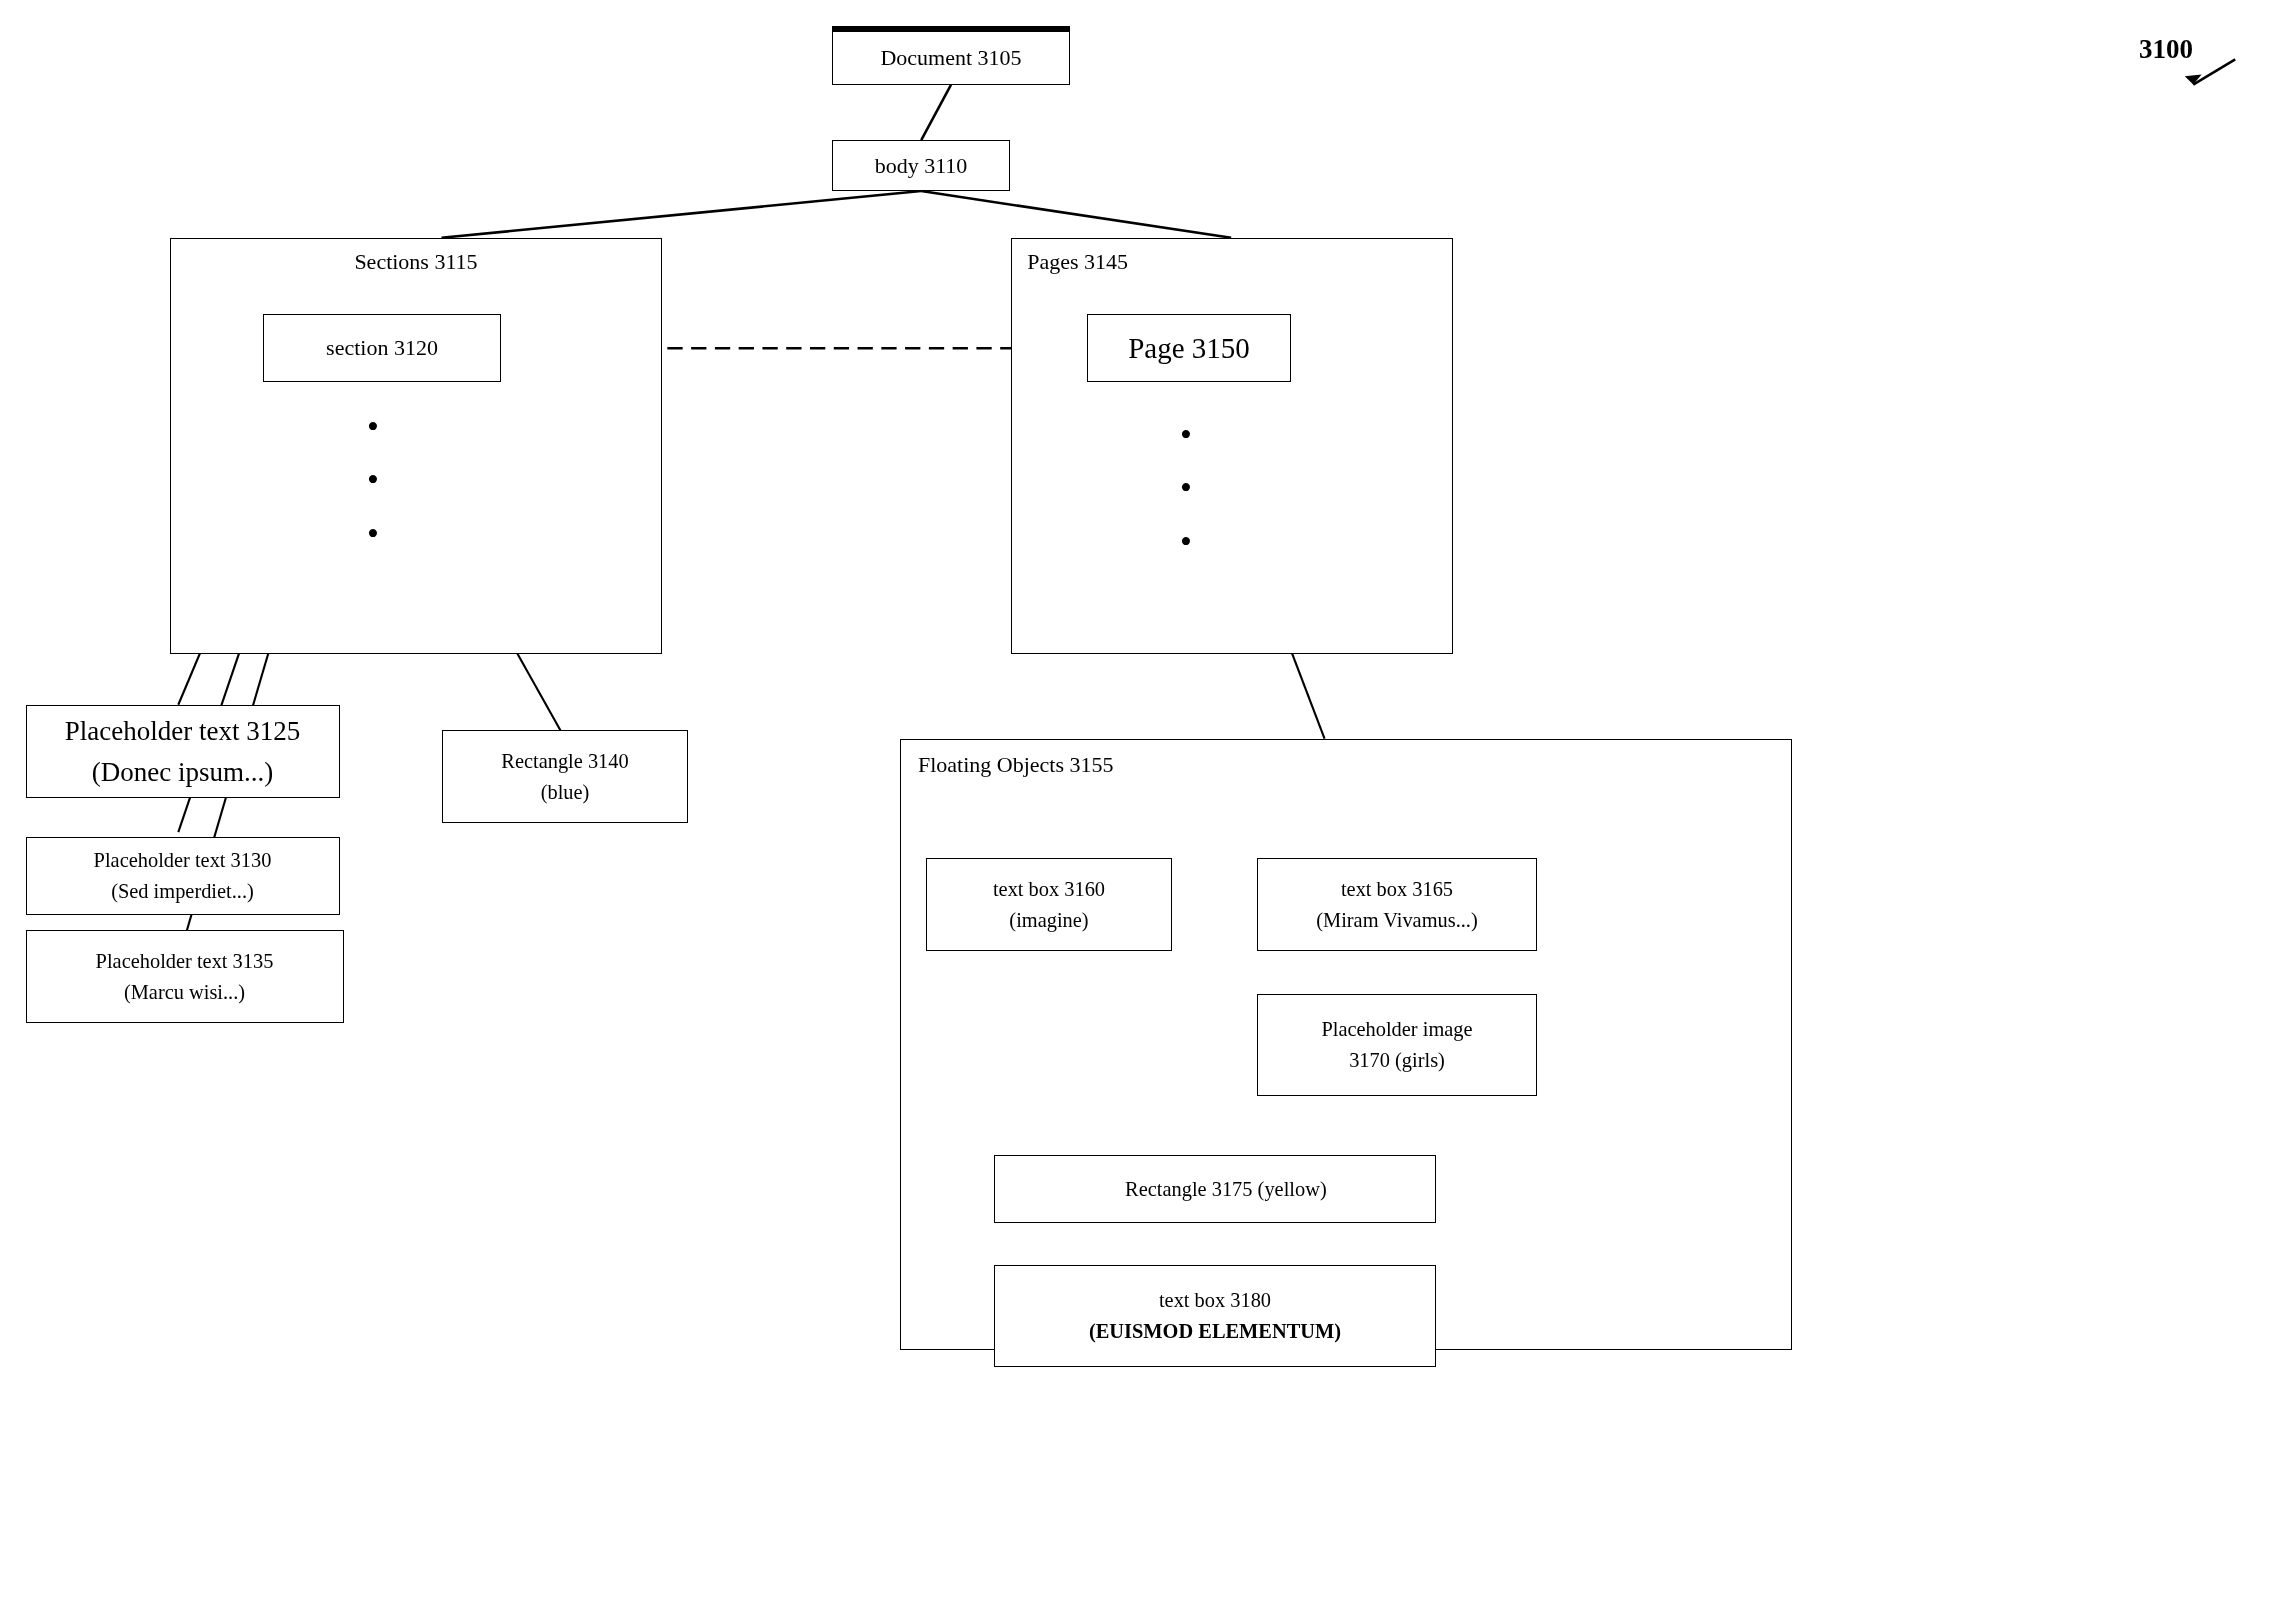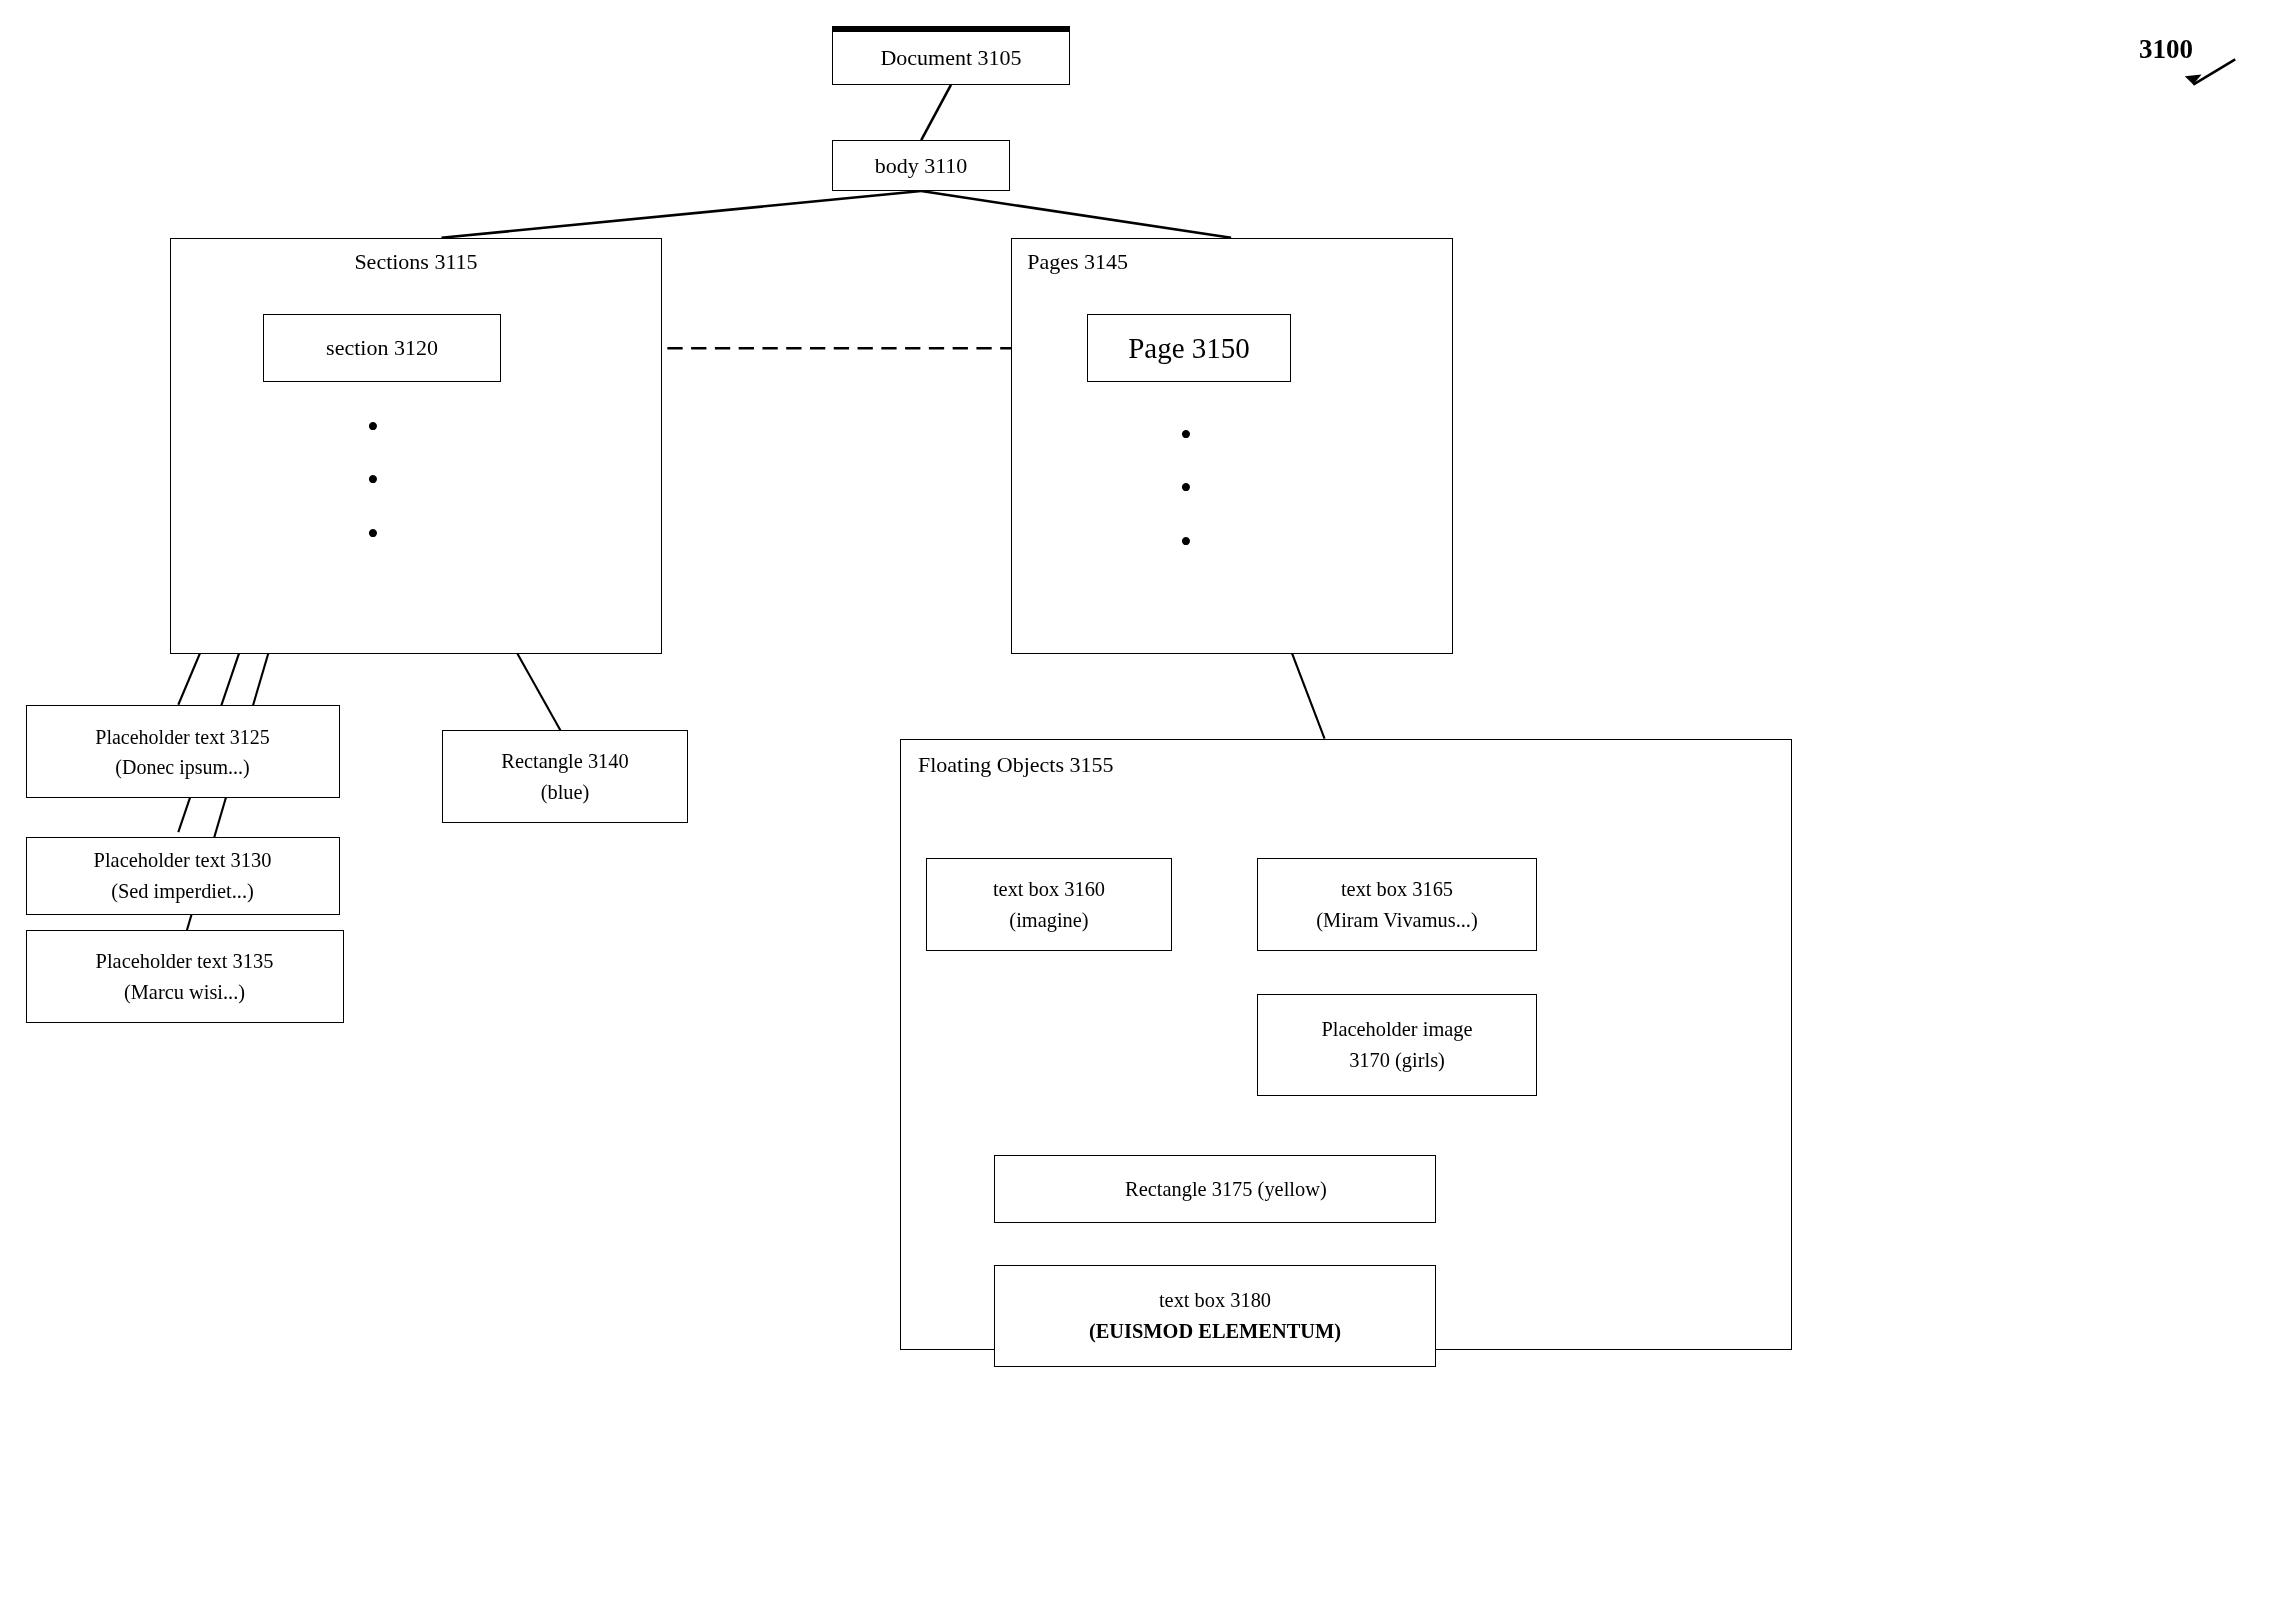--- a/index.html
+++ b/index.html
@@ -109,21 +109,21 @@
 <div class="box" style="left:1087px; top:314px; width:204px; height:68px; font-size:29px;">
   <span>Page 3150</span>
 </div>
 
 <div class="dots" style="position:absolute; left:1180px; top:416px;">
   <span>•</span>
   <span>•</span>
   <span>•</span>
 </div>
 
-<div class="box" style="left:25.5px; top:705px; width:314px; height:93px; font-size:20px; flex-direction:column; line-height:1.5;">
+<div class="box" style="left:25.5px; top:705px; width:314px; height:93px; font-size:27px; flex-direction:column; line-height:1.5;">
   <span>Placeholder text 3125</span>
   <span>(Donec ipsum...)</span>
 </div>
 
 <div class="box" style="left:25.5px; top:837px; width:314px; height:78px; font-size:20.4px; flex-direction:column; line-height:1.5;">
   <span>Placeholder text 3130</span>
   <span>(Sed imperdiet...)</span>
 </div>
 
 <div class="box" style="left:25.5px; top:930px; width:318px; height:93px; font-size:20.4px; flex-direction:column; line-height:1.5;">

